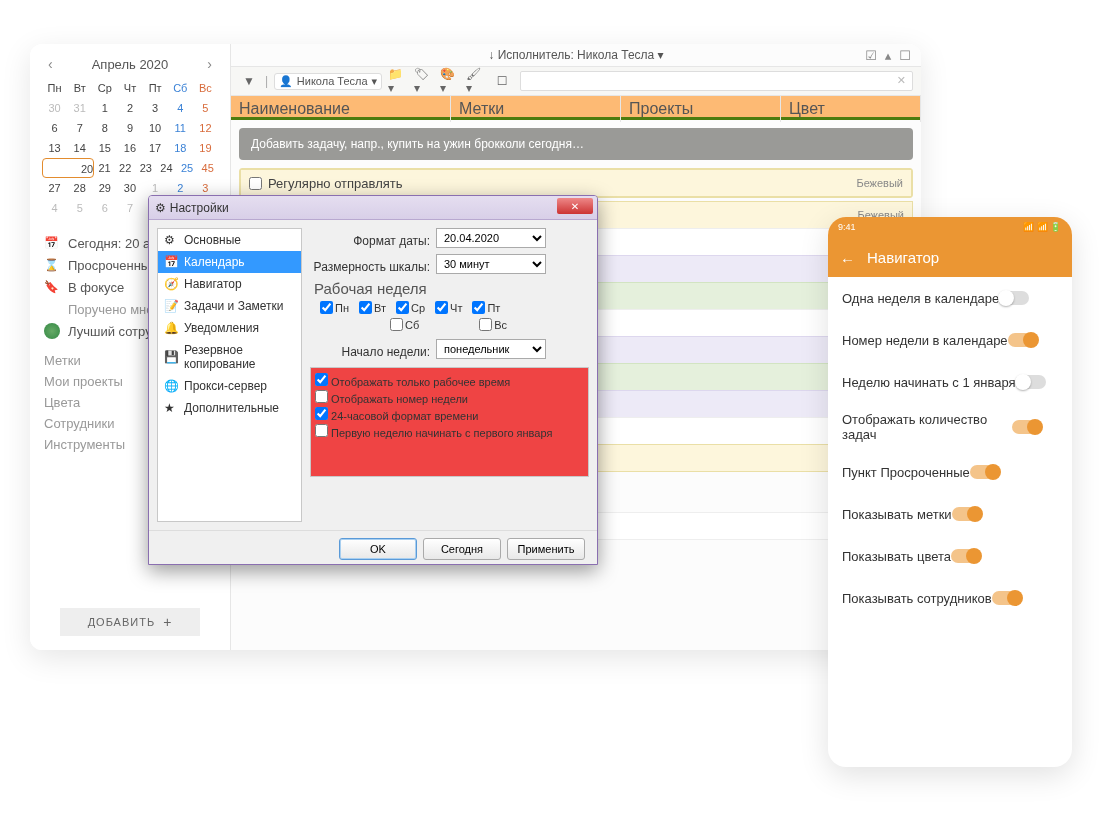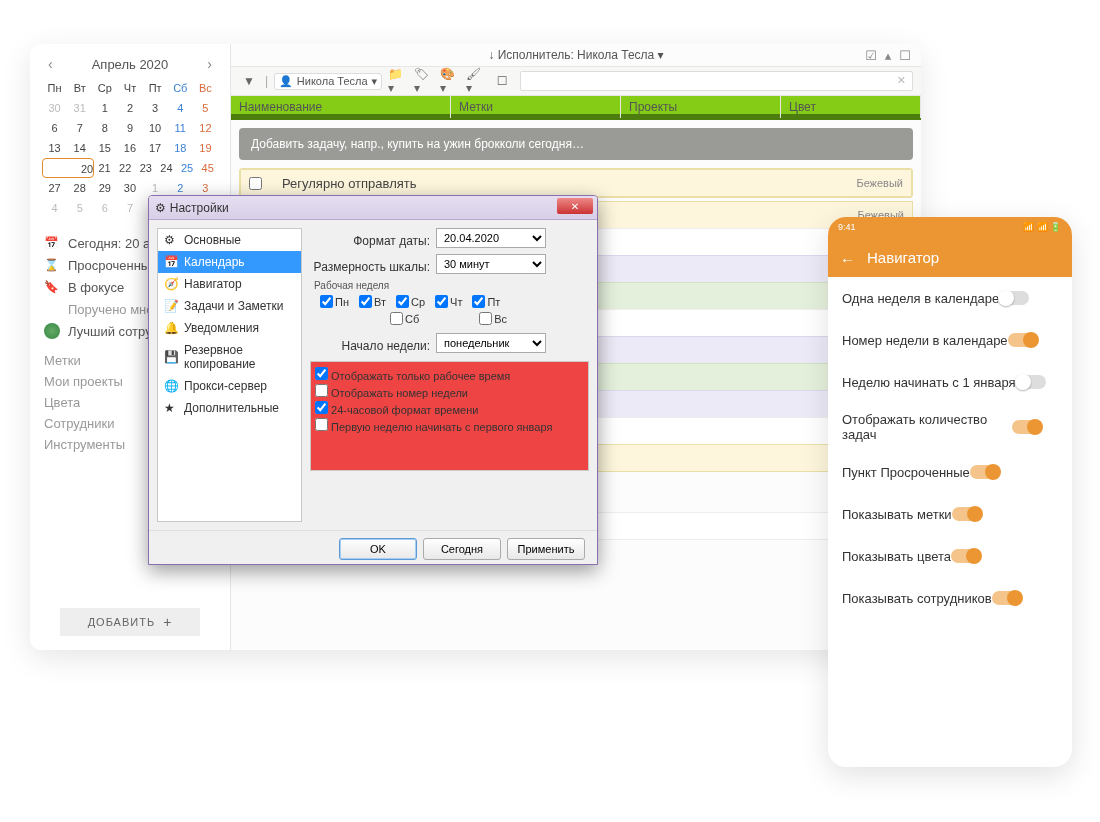--- a/index.html
+++ b/index.html
@@ -34,25 +34,25 @@
 
 
 .main { position: absolute; left: 200px; top: 0; right: 0; height: 100%; background: #fcfcfc; border-left: 1px solid #e6e6e6; }
 .titlebar { height: 22px; display: flex; align-items: center; justify-content: center; font-size: 12px; color: #555; position: relative; }
 .titlebar .right-icons { position: absolute; right: 10px; display: flex; gap: 8px; color: #888; font-size: 13px; }
 .toolbar { height: 30px; border-top: 1px solid #e6e6e6; border-bottom: 1px solid #e6e6e6; display: flex; align-items: center; gap: 6px; padding: 0 8px; font-size: 12px; color: #555; background: #f7f7f5; }
 .tb-icon { width: 20px; height: 20px; display: inline-flex; align-items: center; justify-content: center; color: #666; }
 .tb-pill { display: flex; align-items: center; gap: 4px; padding: 1px 4px; border: 1px solid #ddd; border-radius: 3px; background: #fff; font-size: 11px; }
 .tb-search { flex: 1; height: 20px; border: 1px solid #ddd; border-radius: 2px; margin-left: 2px; position: relative; background: #fff; }
 .tb-search::after { content: "✕"; position: absolute; right: 6px; top: 2px; color: #bbb; font-size: 11px; }
-.col-headers { display: grid; grid-template-columns: 220px 170px 160px 1fr; height: 24px; border-bottom: 6px solid #4d7c0f; font-size: 12px; color: #555; background: #84cc16; }
+.col-headers { display: grid; grid-template-columns: 220px 170px 160px 1fr; height: 24px; border-bottom: 3px solid #4d7c0f; font-size: 16px; color: #555; background: #fdba74; }
 .col-headers span { padding: 4px 8px; border-right: 1px solid #e6e6e6; }
 .add-task-row { margin: 8px; height: 32px; background: #9a9a97; border-radius: 4px; color: #fff; font-size: 12px; display: flex; align-items: center; padding: 0 12px; }
 .task-block { margin: 4px 8px; border: 1px solid #eadfa6; background: #fdf6dc; border-radius: 3px; }
-.task-row { height: 28px; display: flex; align-items: center; padding: 0 8px; gap: 16px; font-size: 13px; color: #444; position: relative; }
+.task-row { height: 28px; display: flex; align-items: center; padding: 0 8px; gap: 2px; font-size: 13px; color: #444; position: relative; }
 .task-row input[type=checkbox] { margin-right: 4px; }
 .task-color { position: absolute; right: 8px; font-size: 11px; color: #888; }
 .task-sub { height: 36px; position: relative; }
 .row-lav { background: #edeaf7; border: 1px solid #ddd7ee; }
 .row-grn { background: #e5f0dc; border: 1px solid #d2e4c2; }
 .row-bej { background: #fdf6dc; border: 1px solid #eadfa6; }
 .row-wht { background: #fff; border: 1px solid #eee; }
 .overdue-tag { position: absolute; left: 20px; top: 10px; border: 1px solid #d44; color: #d44; font-size: 10px; padding: 1px 6px; border-radius: 2px; }
 .date-tag { position: absolute; left: 180px; top: 12px; color: #999; font-size: 11px; }
 .task-stack { display: flex; flex-direction: column; gap: 0; margin: 0 8px; }
@@ -66,21 +66,21 @@
 .dialog-nav { width: 145px; border: 1px solid #c8c8c8; background: #fff; font-size: 12px; color: #333; }
 .dialog-nav-item { padding: 4px 6px; display: flex; align-items: center; gap: 6px; cursor: pointer; }
 .dialog-nav-item.sel { background: #3399ff; color: #fff; }
 .dialog-nav-item .nic { width: 14px; height: 14px; display: inline-block; }
 .dialog-form { flex: 1; font-size: 12px; color: #333; }
 .form-row { display: flex; align-items: flex-end; margin-bottom: 6px; gap: 6px; }
 .form-row label { width: 120px; text-align: right; }
 .form-row select { width: 110px; font-size: 11px; height: 20px; border: 1px solid #aaa; background: #fff; padding: 0 3px; }
 .weekdays { display: flex; gap: 10px; margin-left: 10px; }
 .weekdays label { width: auto; display: flex; align-items: center; gap: 2px; font-size: 11px; }
-.fieldset-title { font-size: 10px; color: #555; margin: 4px 0 4px 4px; }
+.fieldset-title { font-size: 15px; color: #555; margin: 4px 0 4px 4px; }
 .time-group { display: flex; gap: 30px; margin: 6px 0 0 50px; }
 .time-group div { text-align: center; font-size: 11px; }
 .time-group select { width: 70px; margin-top: 2px; height: 20px; font-size: 11px; border: 1px solid #aaa; }
 .checklist-box { margin-top: 8px; border: 1px solid #c8c8c8; background: #ef4444; height: 110px; padding: 4px; font-size: 11px; overflow: hidden; }
 .checklist-box label { display: block; padding: 1px 0; }
 .dialog-footer { height: 36px; display: flex; align-items: center; justify-content: flex-end; gap: 6px; padding: 0 12px; background: #f0f0f0; border-top: 1px solid #ddd; }
 .dialog-footer button { width: 78px; height: 22px; font-size: 11px; border-radius: 3px; border: 1px solid #aaa; background: linear-gradient(#fff,#e8e8e8); cursor: pointer; }
 .dialog-footer button.primary { border: 1px solid #5a9ad8; box-shadow: 0 0 0 1px #a8cff0 inset; }
 
 

